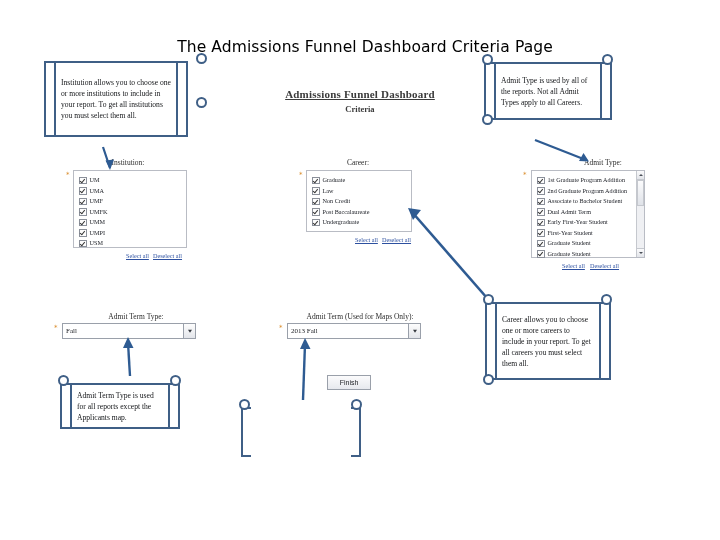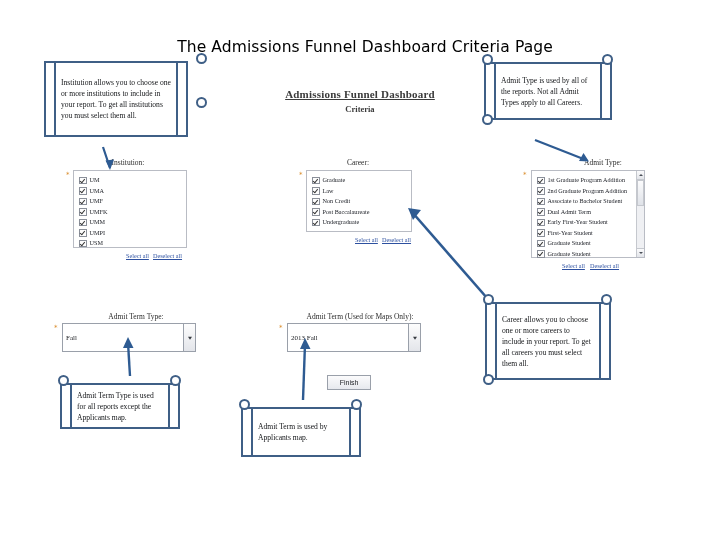--- a/index.html
+++ b/index.html
@@ -91,21 +91,21 @@
   }
   .sb-arrow.up{border-bottom:2.8px solid #4a4f58;transform:translate(-50%,-55%);}
   .sb-arrow.down{border-top:2.8px solid #4a4f58;transform:translate(-50%,-45%);}
   .sb-thumb{
     position:absolute;left:0;right:0;top:9px;height:26px;
     background:linear-gradient(#fcfcfd,#dfe2e8);
     border:1px solid #c5c8ce;box-sizing:border-box;
   }
 
   .combo{
-    position:absolute;height:29px;
+    position:absolute;height:16px;
     background:#fff;border:1px solid #9aa0aa;box-sizing:border-box;
     display:flex;align-items:center;
   }
   .combo .cval{
     flex:1;padding-left:3px;
     font-family:"Liberation Serif", serif;
     font-size:7px;color:#1b1d22;white-space:nowrap;overflow:hidden;
   }
   .combo .cbtn{
     width:11px;align-self:stretch;
@@ -371,20 +371,17 @@
     <div class="co-body">
       <div class="co-text">Admit Term Type is used for all reports except the Applicants map.</div>
     </div>
     <div class="curl" style="left:-2px;top:-2px;"></div>
     <div class="curl" style="left:110px;top:-2px;"></div>
   </div>
 
   <div class="callout" style="left:241px;top:401px;width:120px;height:62px;">
     <div class="edge left"></div>
     <div class="edge right"></div>
-    <div class="co-body">
-      <div class="co-text">Admit Term is used by Applicants map.</div>
-    </div>
     <div class="curl" style="left:-2px;top:-2px;"></div>
     <div class="curl" style="left:110px;top:-2px;"></div>
   </div>
 
 </div>
 
 </body></html>

